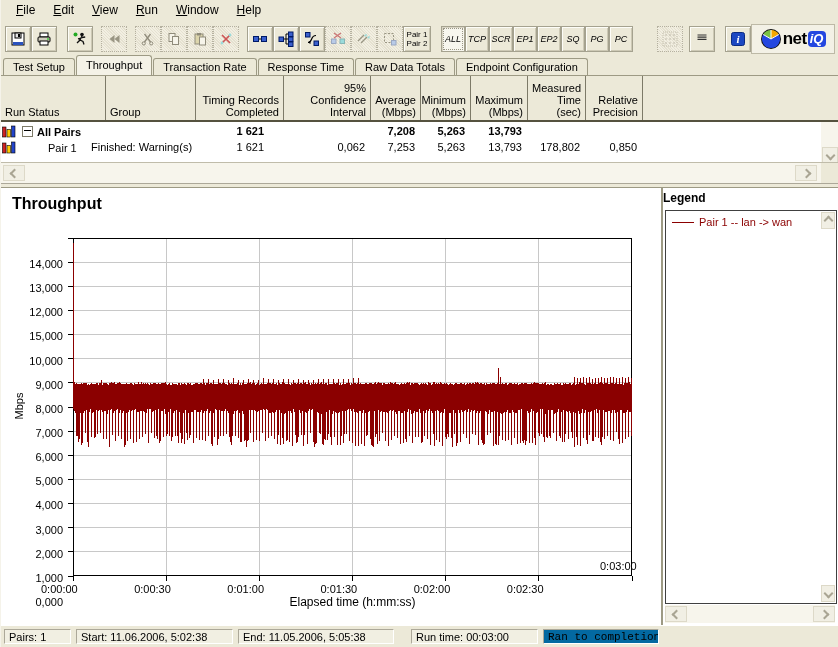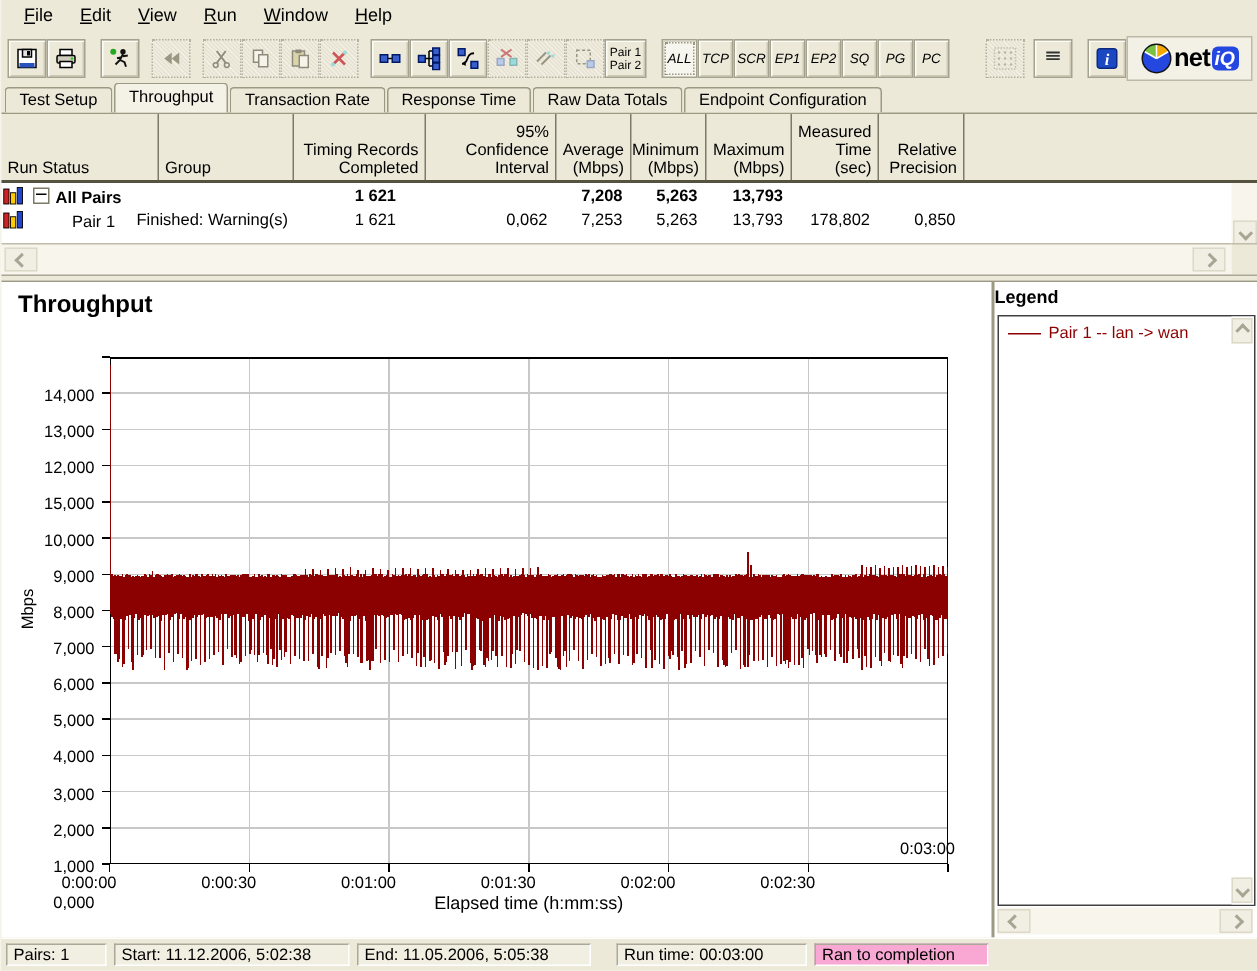--- a/index.html
+++ b/index.html
@@ -93,21 +93,21 @@
   #leg-vscroll .sb-btn{left:0;right:1px;height:17px;}
   #leg-vscroll .sb-btn.u{top:1px;} #leg-vscroll .sb-btn.d{bottom:1px;}
   #leg-hscroll{left:2px;top:417px;width:170px;height:18px;}
   #leg-hscroll .sb-btn{top:1px;bottom:1px;width:22px;}
   #leg-hscroll .sb-btn.l{left:0;} #leg-hscroll .sb-btn.r{right:0;}
 
   
   #statusbar{position:absolute;left:0;top:625px;width:838px;height:22px;background:#ece9d8;border-top:1px solid #fff;}
   .spanel{position:absolute;top:3px;height:15px;line-height:15px;padding:0 4px;box-sizing:border-box;
           background:#f1efe2;border:1px solid;border-color:#aca899 #fff #fff #aca899;white-space:nowrap;overflow:hidden;}
-  .spanel.white{background:#f9a8d4;}
+  .spanel.white{background:#0369a1;font-family:Liberation Mono, monospace;}
 </style>
 </head>
 <body>
 
 <div id="app">
 
   <div id="menubar">
     <span class="menu-item">File</span>
     <span class="menu-item">Edit</span>
     <span class="menu-item">View</span>
@@ -455,18 +455,18 @@
           </div>
         <div class="sb-btn r">
             <span class="chev right"></span>
           </div>
       </div>
     </div>
   </div>
 
   <div id="statusbar">
     <div class="spanel" style="left:3px;width:67px">Pairs: 1</div>
-    <div class="spanel" style="left:75px;width:157px">Start: 11.12.2006, 5:02:38</div>
+    <div class="spanel" style="left:75px;width:157px">Start: 11.06.2006, 5:02:38</div>
     <div class="spanel" style="left:237px;width:156px">End: 11.05.2006, 5:05:38</div>
     <div class="spanel" style="left:410px;width:127px">Run time: 00:03:00</div>
     <div class="spanel white" style="left:542px;width:116px">Ran to completion</div>
   </div>
 </div>
 
 </body></html>

